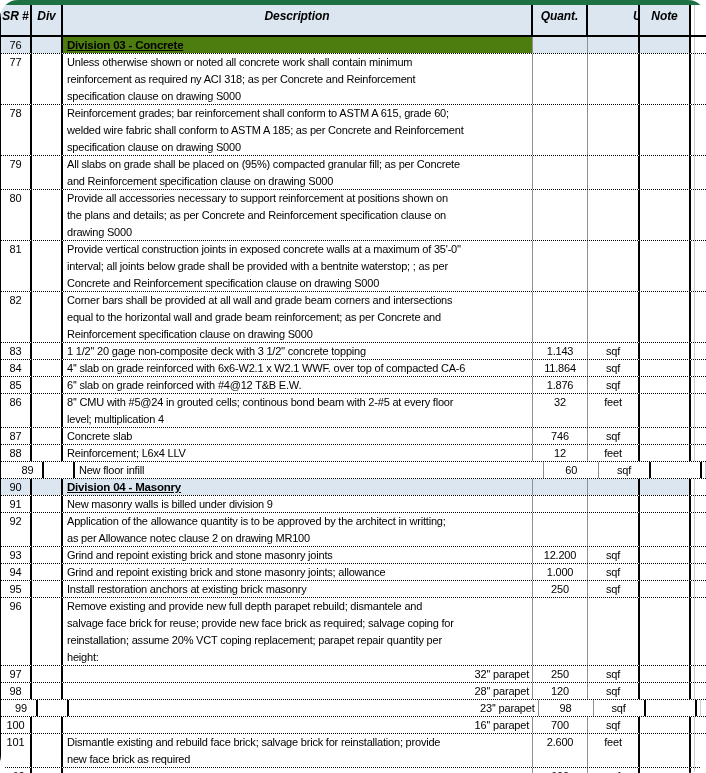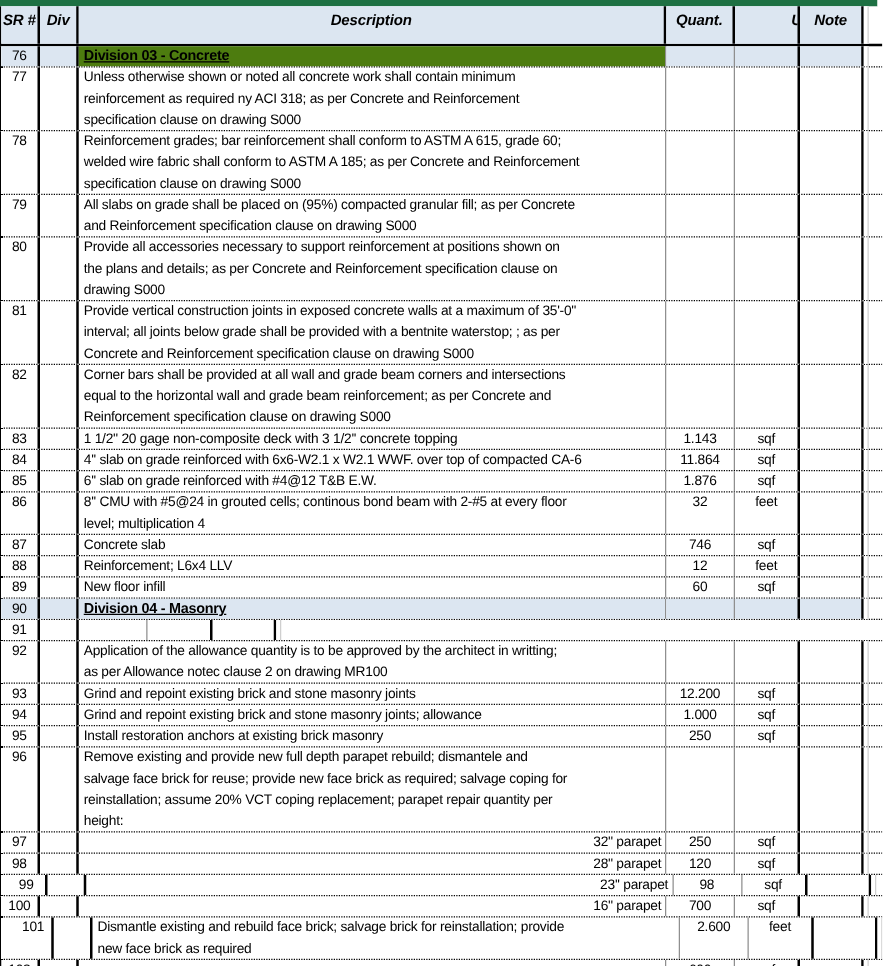--- a/index.html
+++ b/index.html
@@ -5,20 +5,21 @@
   html,body{margin:0;padding:0;background:#fff;}
   .sheet{
     position:relative;
     width:706px;height:773px;
     overflow:hidden;
     background:#fff;
     font-family:"Liberation Sans",sans-serif;
     font-size:11px;
     letter-spacing:-0.2px;
     color:#000;
+    border-radius:18px;
   }
   .topbar{height:5px;display:flex;}
   .topbar .bar{width:702px;height:5px;}
   .topbar .gap{width:4px;height:5px;background:#fff;}
 
   .hrow,.row{display:flex;border-left:1px solid #000;box-sizing:border-box;}
   .hrow{height:32px;border-bottom:2px solid #000;}
   .row{border-bottom:1px dotted #000;}
   .row.partial{border-bottom:none;}
 
@@ -183,41 +184,42 @@
       </div>
       <div class="row" style="height: 17px;">
         <div class="c c-sr"><span>88</span></div>
         <div class="c c-div"></div>
         <div class="c c-desc"><span>Reinforcement; L6x4 LLV</span></div>
         <div class="c c-quant"><span>12</span></div>
         <div class="c c-unit"><span>feet</span></div>
         <div class="c c-note"></div>
         <div class="c c-sliver"></div>
       </div>
-      <div class="row" style="height: 17px;">
+      <div class="row" style="height: 17px; padding-left: 12px;">
         <div class="c c-sr"><span>89</span></div>
         <div class="c c-div"></div>
         <div class="c c-desc"><span>New floor infill</span></div>
         <div class="c c-quant"><span>60</span></div>
         <div class="c c-unit"><span>sqf</span></div>
         <div class="c c-note"></div>
         <div class="c c-sliver"></div>
       </div>
       <div class="row division" style="height: 17px;">
         <div class="c c-sr" style="background: rgb(220, 230, 241);"><span>90</span></div>
         <div class="c c-div" style="background: rgb(220, 230, 241);"></div>
         <div class="c c-desc" style="background: rgb(220, 230, 241);"><span>Division 04 - Masonry</span></div>
         <div class="c c-quant" style="background: rgb(220, 230, 241);"></div>
         <div class="c c-unit" style="background: rgb(220, 230, 241);"></div>
         <div class="c c-note" style="background: rgb(220, 230, 241);"></div>
         <div class="c c-sliver"></div>
       </div>
       <div class="row" style="height: 17px;">
         <div class="c c-sr"><span>91</span></div>
         <div class="c c-div"></div>
+        <div class="c c-desc"><span>New masonry walls is billed under division 9</span></div>
         <div class="c c-quant"></div>
         <div class="c c-unit"></div>
         <div class="c c-note"></div>
         <div class="c c-sliver"></div>
       </div>
       <div class="row" style="height: 34px;">
         <div class="c c-sr"><span>92</span></div>
         <div class="c c-div"></div>
         <div class="c c-desc"><span>Application of the allowance quantity is to be approved by the architect in writting;
 as per Allowance notec clause 2 on drawing MR100</span></div>
@@ -294,21 +296,21 @@
       </div>
       <div class="row" style="height: 17px;">
         <div class="c c-sr"><span>100</span></div>
         <div class="c c-div"></div>
         <div class="c c-desc right-desc"><span>16'' parapet</span></div>
         <div class="c c-quant"><span>700</span></div>
         <div class="c c-unit"><span>sqf</span></div>
         <div class="c c-note"></div>
         <div class="c c-sliver"></div>
       </div>
-      <div class="row" style="height: 34px; justify-content: flex-end;">
+      <div class="row" style="height: 34px;">
         <div class="c c-sr"><span>101</span></div>
         <div class="c c-div"></div>
         <div class="c c-desc"><span>Dismantle existing and rebuild face brick; salvage brick for reinstallation; provide
 new face brick as required</span></div>
         <div class="c c-quant"><span>2.600</span></div>
         <div class="c c-unit"><span>feet</span></div>
         <div class="c c-note"></div>
         <div class="c c-sliver"></div>
       </div>
       <div class="row partial" style="height: 5px;">

